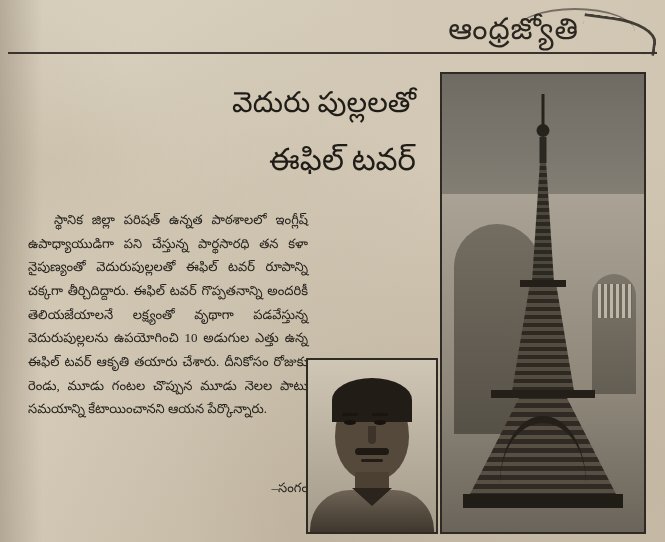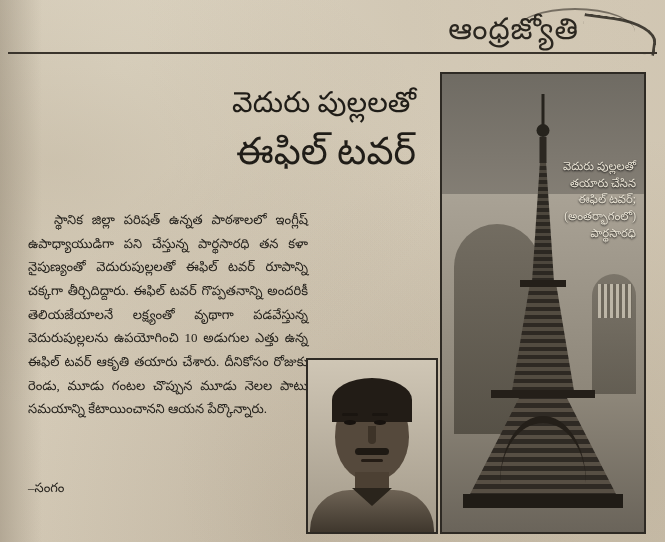--- a/index.html
+++ b/index.html
@@ -45,31 +45,31 @@
     border-top:2px solid #3a342c;border-radius:50% 50% 0 0 / 100% 100% 0 0;
     opacity:.6;
   }
 
   .headline{
     position:absolute;left:86px;top:84px;width:330px;
     text-align:right;color:#201d18;
     line-height:1.28;
   }
   .headline .l1{font-size:29px;display:block;}
-  .headline .l2{font-size:38px;display:block;margin-top:6px;}
+  .headline .l2{font-size:31px;display:block;margin-top:19px;}
 
   .article{
     position:absolute;left:28px;top:208px;width:280px;
     font-size:13px;line-height:1.82;color:#23201b;
     text-align:justify;
     text-indent:26px;
   }
   .byline{
     position:absolute;left:28px;top:480px;width:280px;
-    text-align:left;font-size:13px;color:#23201b;
+    text-align:right;font-size:13px;color:#23201b;
   }
 
   
   .photo-main{
     position:absolute;left:440px;top:72px;width:202px;height:458px;
     border:2px solid #2e2a24;
     background:#8d867a;
     overflow:hidden;
   }
   .photo-main .sky{
@@ -184,21 +184,20 @@
       <div class="t-ball"></div>
       <div class="t-neck"></div>
       <div class="t-seg1"></div>
       <div class="t-platform1"></div>
       <div class="t-seg2"></div>
       <div class="t-platform2"></div>
       <div class="t-seg3"></div>
       <div class="t-arch"></div>
       <div class="t-base"></div>
     </div>
-    <div class="photo-caption">వెదురు పుల్లలతో తయారు చేసిన ఈఫిల్ టవర్; (అంతర్భాగంలో) పార్థసారధి</div>
   </div>
 
   <div class="photo-inset">
     <div class="bg"></div>
     <div class="face"></div>
     <div class="hair"></div>
     <div class="brow-l"></div>
     <div class="brow-r"></div>
     <div class="eye-l"></div>
     <div class="eye-r"></div>

